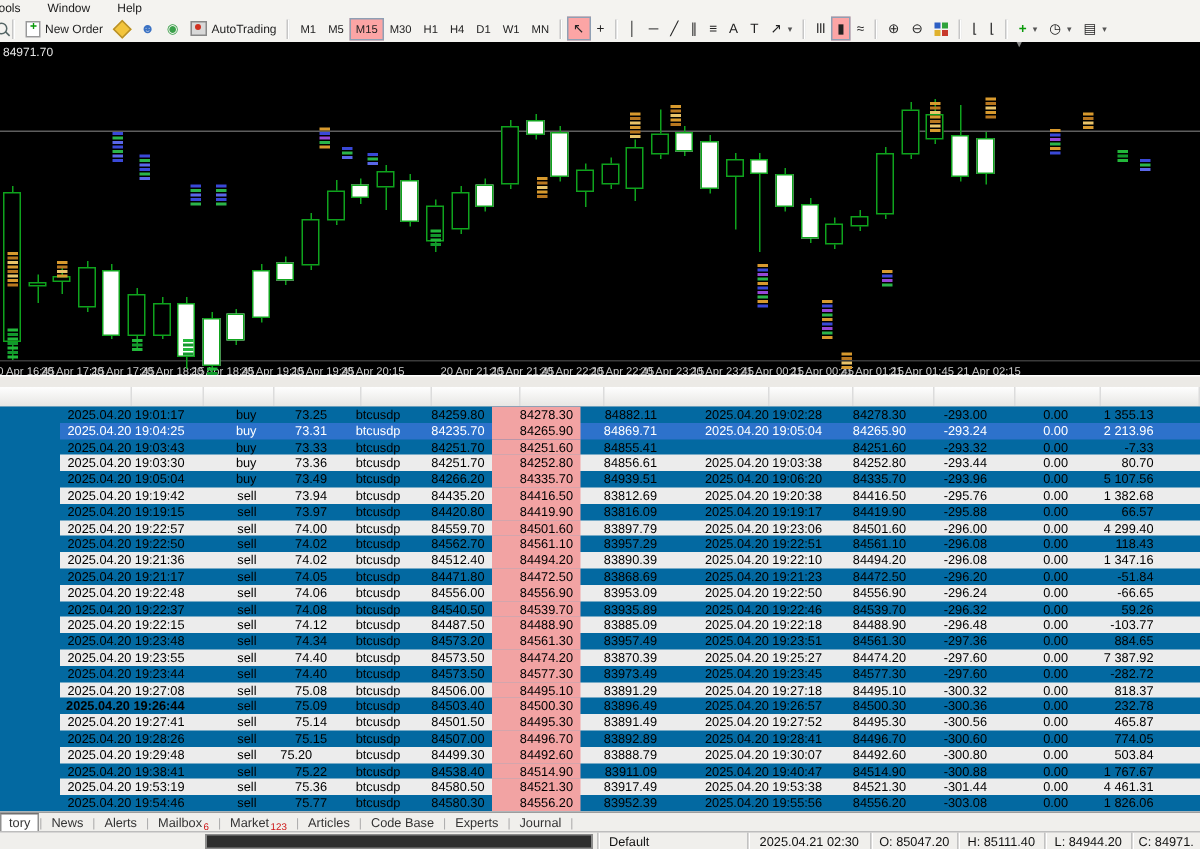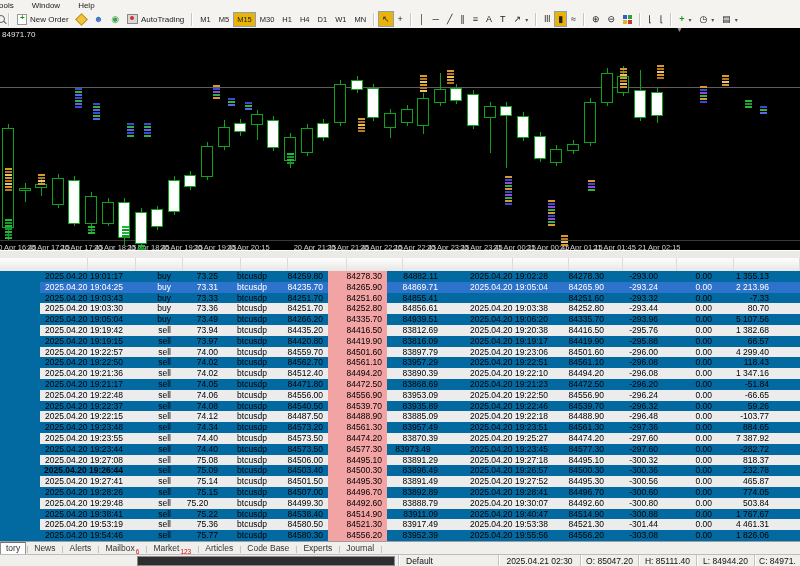--- a/index.html
+++ b/index.html
@@ -12,21 +12,21 @@
   .menubar{height:10px;display:flex;align-items:center;gap:14px;
     background:#f4f3f0;font-size:8px;color:#1a1a1a;padding-left:0;}
   .menubar .menu-item{padding:0 2px;cursor:default;}
   .menubar .menu-item:first-child{margin-left:-7px;}
   
   .toolbar{height:18px;background:#f4f3f0;border-bottom:1px solid #b9b9b9;
     display:flex;align-items:center;font-size:8px;color:#222;padding:0 1px;}
   .tb-sep{width:1px;height:13px;background:#c6c6c6;border-right:1px solid #fff;margin:0 3px;flex:0 0 auto;}
   .tb-btn{height:14px;display:flex;align-items:center;gap:3px;padding:0 3px;
     border:1px solid transparent;white-space:nowrap;flex:0 0 auto;cursor:default;}
-  .tb-btn.pressed{border:1px solid #8f9fb4;background:#eab308;}
+  .tb-btn.pressed{border:1px solid #8f9fb4;background:#fca5a5;}
   .tf-btn{font-size:7.5px;padding:0 3px;height:13px;}
   .glyph{font-size:9px;line-height:9px;}
   .mag{width:6px;height:6px;border:1px solid #566;border-radius:50%;position:relative;margin-left:-4px;}
   .mag:after{content:"";position:absolute;width:4px;height:1px;background:#566;
     transform:rotate(45deg);left:5px;top:6px;}
   .diamond{width:7px;height:7px;background:#f3c53d;border:1px solid #b8902a;transform:rotate(45deg);}
   .newordericon{width:8px;height:9px;background:#fff;border:1px solid #999;position:relative;}
   .newordericon:after{content:"+";position:absolute;color:#0a9a0a;font-weight:bold;
     font-size:8px;left:2px;top:-2px;}
   .autoicon{width:9px;height:8px;background:#d8d8d8;border:1px solid #888;position:relative;}
@@ -716,21 +716,21 @@
       <span class="td" style="width: 54px; flex: 0 0 auto;">0.00</span>
       <span class="td" style="width: 57px; flex: 0 0 auto;">7 387.92</span>
     </div>
     <div class="tr">
       <span class="td" style="width: 88px; flex: 0 0 auto;">2025.04.20 19:23:44</span>
       <span class="td" style="width: 48px; flex: 0 0 auto;">sell</span>
       <span class="td" style="width: 47px; flex: 0 0 auto;">74.40</span>
       <span class="td center" style="width: 58px; flex: 0 0 auto;">btcusdp</span>
       <span class="td" style="width: 47px; flex: 0 0 auto;">84573.50</span>
       <span class="td sl" style="width: 59px; flex: 0 0 auto;">84577.30</span>
-      <span class="td" style="width: 56px; flex: 0 0 auto; text-align: center;">83973.49</span>
+      <span class="td" style="width: 56px; flex: 0 0 auto;">83973.49</span>
       <span class="td" style="width: 110px; flex: 0 0 auto;">2025.04.20 19:23:45</span>
       <span class="td" style="width: 56px; flex: 0 0 auto;">84577.30</span>
       <span class="td" style="width: 54px; flex: 0 0 auto;">-297.60</span>
       <span class="td" style="width: 54px; flex: 0 0 auto;">0.00</span>
       <span class="td" style="width: 57px; flex: 0 0 auto;">-282.72</span>
     </div>
     <div class="tr alt">
       <span class="td" style="width: 88px; flex: 0 0 auto;">2025.04.20 19:27:08</span>
       <span class="td" style="width: 48px; flex: 0 0 auto;">sell</span>
       <span class="td" style="width: 47px; flex: 0 0 auto;">75.08</span>

